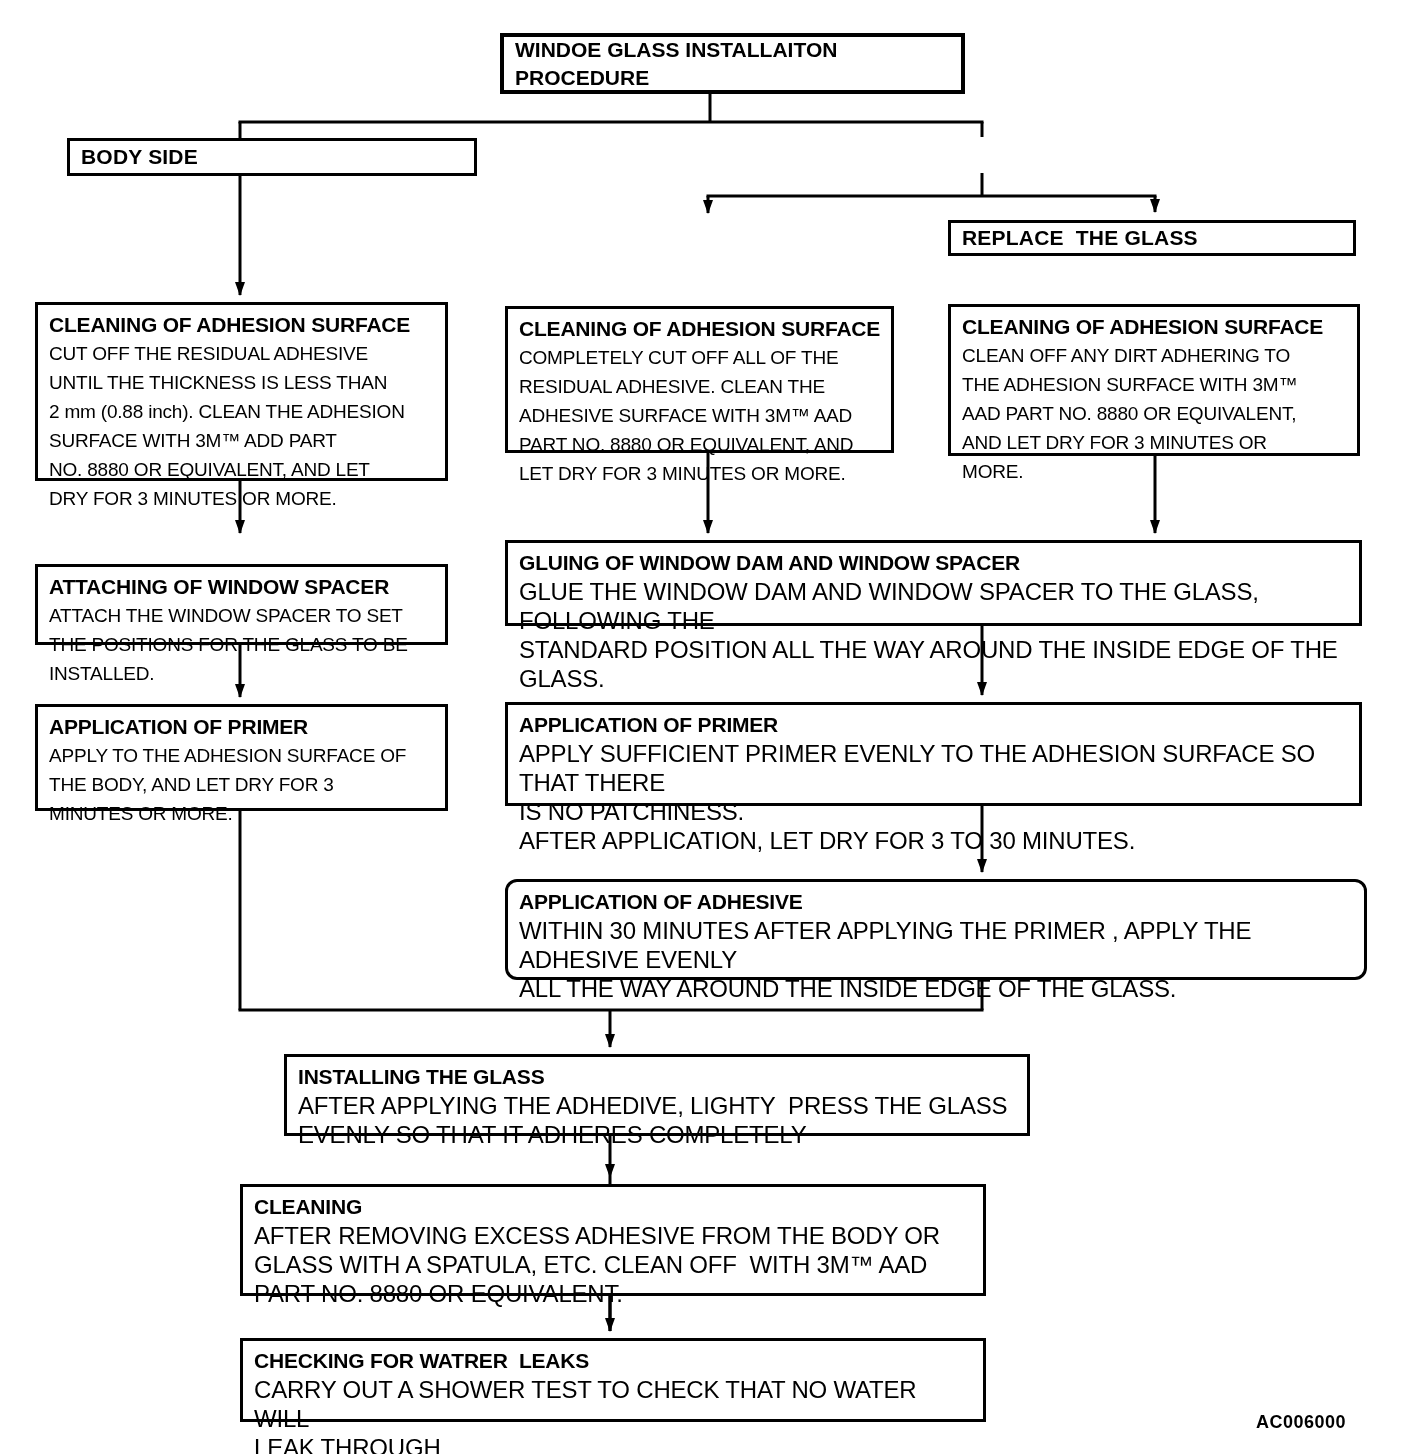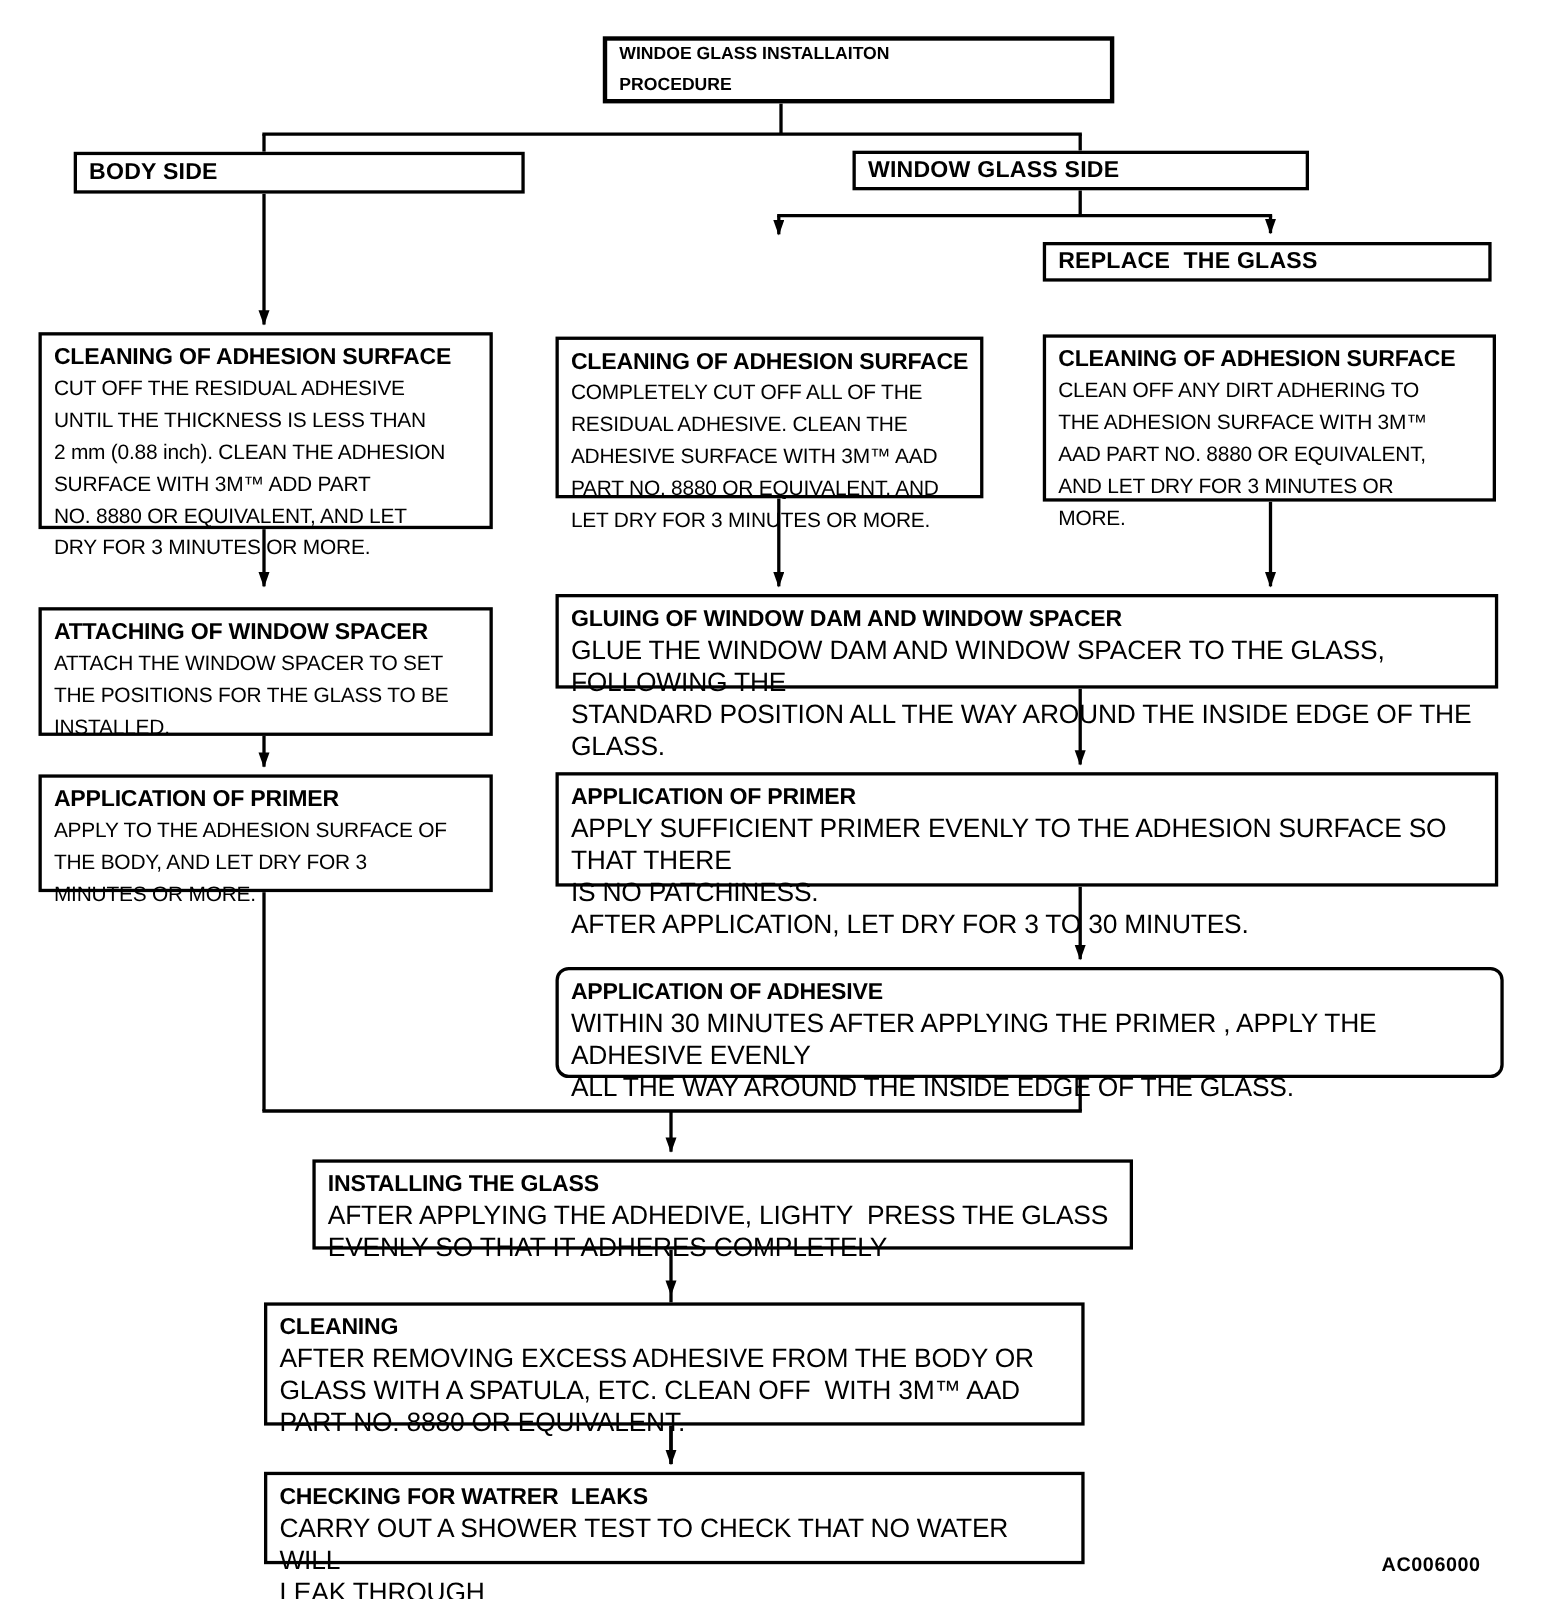--- a/index.html
+++ b/index.html
@@ -36,26 +36,25 @@
     display: flex;
     align-items: center;
     font-weight: bold;
     font-size: 21px;
     letter-spacing: 0.2px;
     white-space: pre-wrap;
   }
   .title-box {
     border-width: 4px;
     font-weight: bold;
-    font-size: 16px;
+    font-size: 21px;
     line-height: 28px;
     white-space: pre-wrap;
     display: flex;
     align-items: center;
-    margin-left: 48px;
   }
   .box .box-title {
     display: block;
     font-weight: bold;
     font-size: 21px;
     line-height: 29px;
     letter-spacing: -0.2px;
     white-space: pre-wrap;
   }
   .box .box-body {
@@ -77,21 +76,21 @@
 
   
   #b-title        { left: 500px; top: 33px;  width: 465px; height: 61px; }
   #b-bodyside     { left: 35px;  top: 138px; width: 410px; height: 38px; margin-left: 32px; }
   #b-wgs          { left: 775px; top: 137px; width: 415px; height: 36px; }
   #b-reusing      { left: 505px; top: 221px; width: 389px; height: 34px; }
   #b-replace      { left: 948px; top: 220px; width: 408px; height: 36px; }
   #b-cleanbody    { left: 35px;  top: 302px; width: 413px; height: 179px; }
   #b-cleanreuse   { left: 505px; top: 306px; width: 389px; height: 147px; }
   #b-cleanreplace { left: 948px; top: 304px; width: 412px; height: 152px; }
-  #b-attach       { left: 35px;  top: 552px; width: 413px; height: 117px; }
+  #b-attach       { left: 35px;  top: 564px; width: 413px; height: 81px; }
   #b-gluing       { left: 505px; top: 540px; width: 857px; height: 86px; }
   #b-primerbody   { left: 35px;  top: 704px; width: 413px; height: 107px; }
   #b-primerglass  { left: 505px; top: 702px; width: 857px; height: 104px; }
   #b-adhesive     { left: 505px; top: 879px; width: 862px; height: 101px; border-radius: 12px; }
   #b-installing   { left: 240px; top: 1054px; width: 746px; height: 82px; margin-left: 44px; }
   #b-cleaning     { left: 240px; top: 1184px; width: 746px; height: 112px; }
   #b-checking     { left: 240px; top: 1338px; width: 746px; height: 84px; }
 </style>
 </head>
 <body>
@@ -138,23 +137,20 @@
 
   <div id="b-title" class="box title-box">
     <span>WINDOE GLASS INSTALLAITON
 PROCEDURE</span>
   </div>
 
   <div id="b-bodyside" class="box label-box">
     <span>BODY SIDE</span>
   </div>
 
-  <div id="b-wgs" class="box label-box">
-    <span>WINDOW GLASS SIDE</span>
-  </div>
 
 
   <div id="b-replace" class="box label-box">
     <span>REPLACE  THE GLASS</span>
   </div>
 
   <div id="b-cleanbody" class="box step narrow">
     <span class="box-title">CLEANING OF ADHESION SURFACE</span>
     <span class="box-body">CUT OFF THE RESIDUAL ADHESIVE
 UNTIL THE THICKNESS IS LESS THAN

